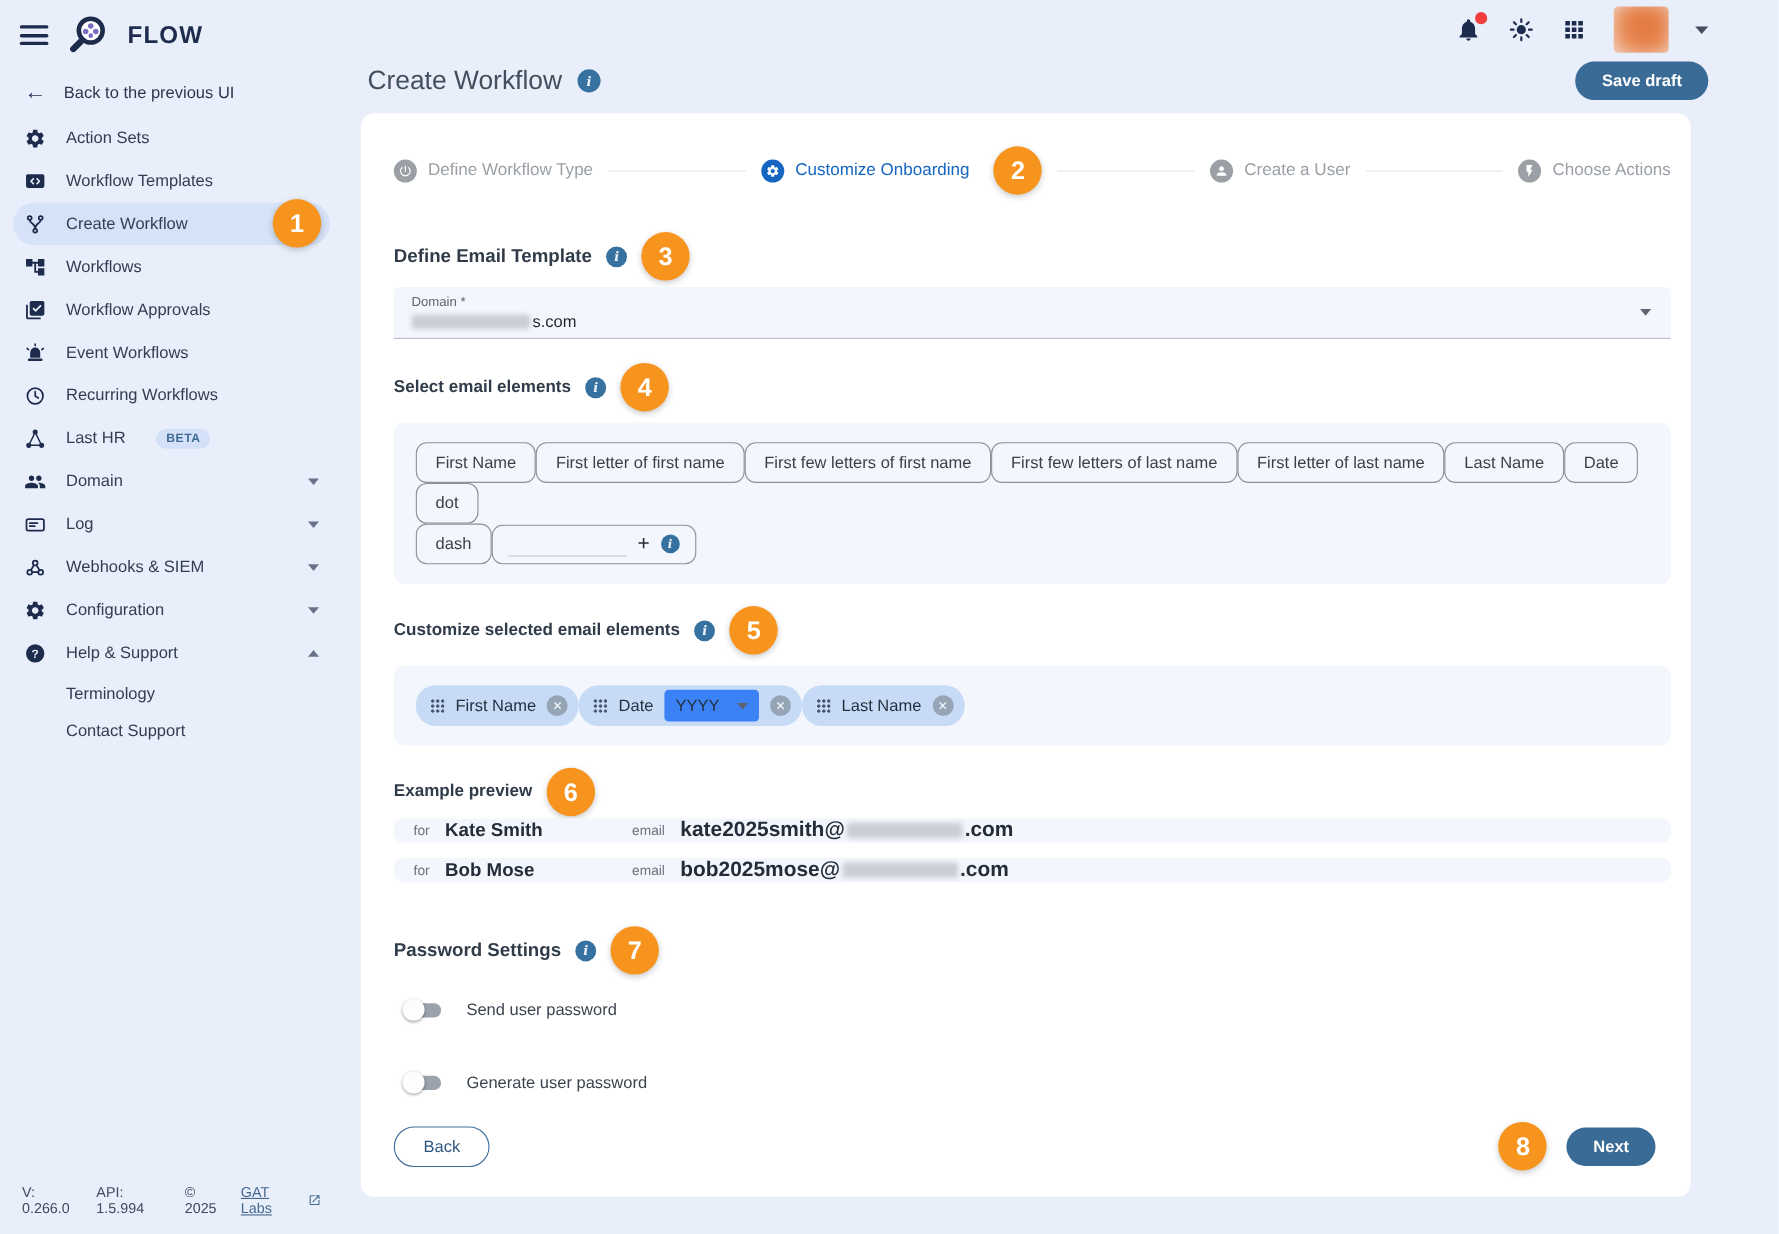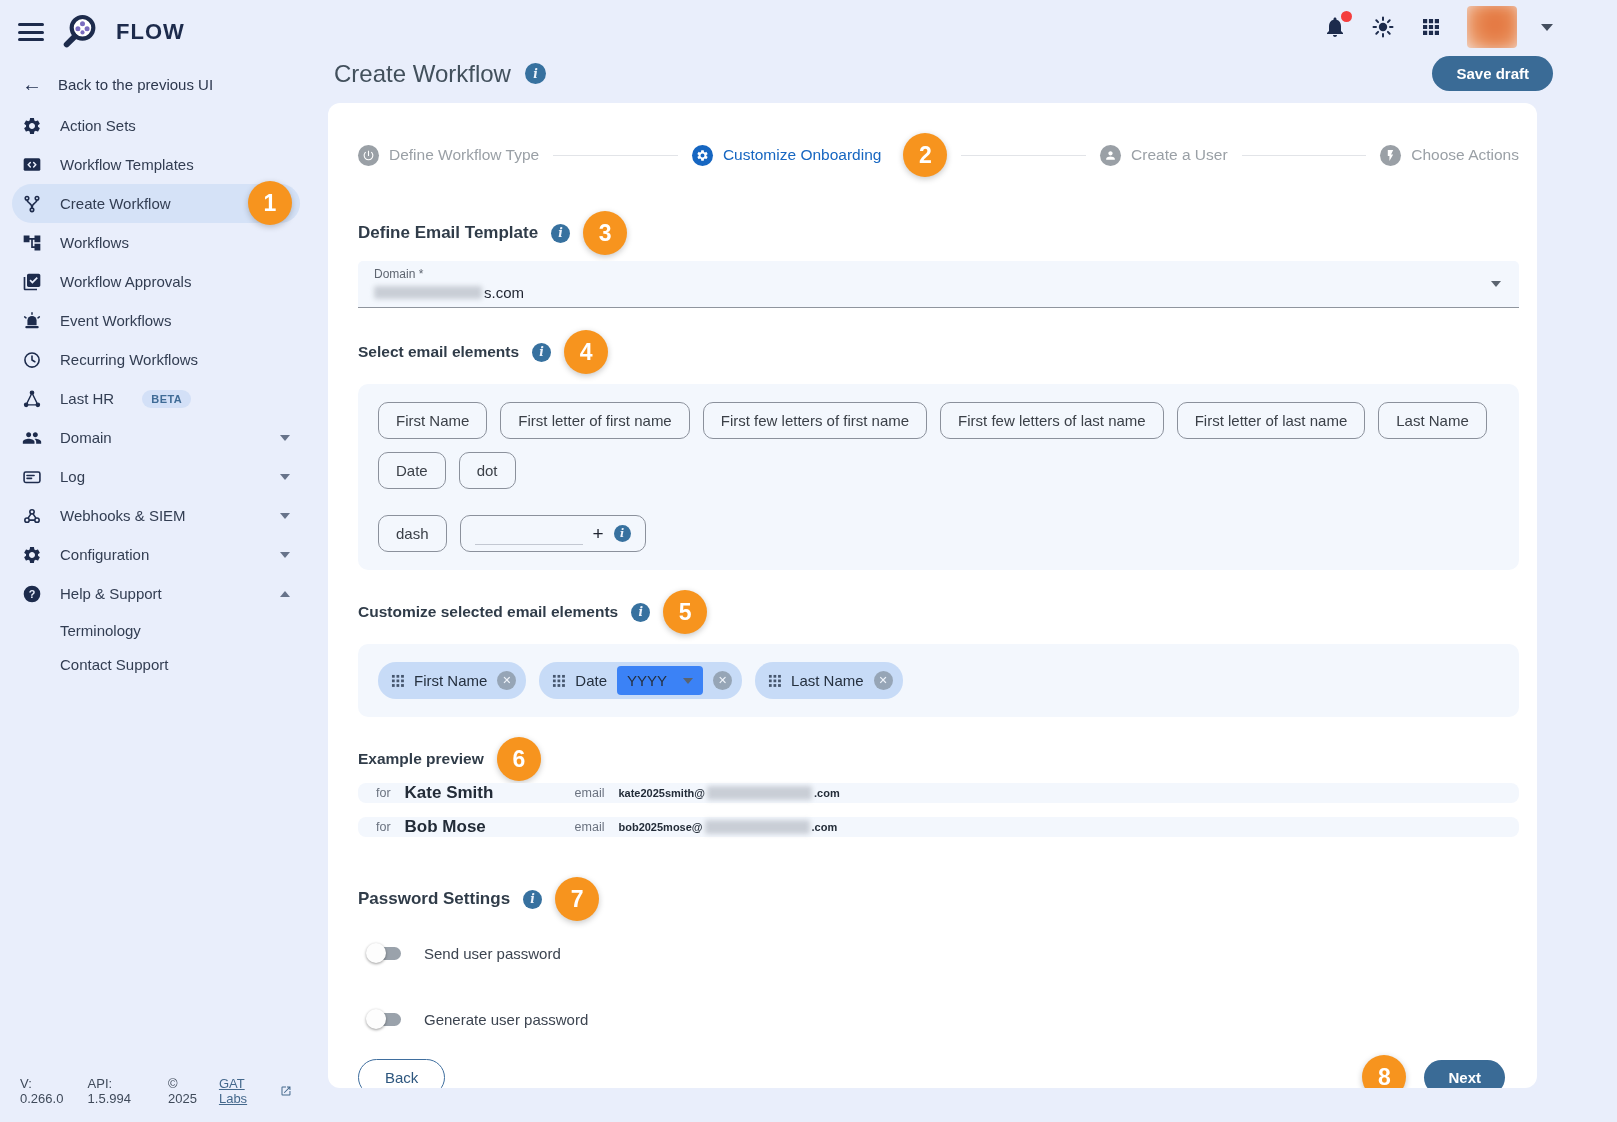--- a/index.html
+++ b/index.html
@@ -90,21 +90,21 @@
     border-radius:5px 5px 0 0; height:47px; padding:6px 16px; margin:4px 0 18px; cursor:pointer; }
   .fld-label { font-size:12px; color:#5f6671; }
   .fld-value { display:flex; align-items:center; gap:2px; font-size:15px; color:#1f2430; margin-top:3px; }
   .redact { display:inline-block; height:13px; background:#c9ced6; border-radius:2px; filter:blur(2.5px); }
   .redact.w110 { width:108px; }
   .redact.w105 { width:105px; height:14px; margin:0 2px; }
   .sel-caret { position:absolute; right:18px; top:20px; border-top-color:#5b6470; margin-left:0; }
 
   
   .panel { background:#f3f7fd; border-radius:10px; padding:18px 20px; margin:8px 0 16px; }
-  .chip-wrap { display:flex; flex-wrap:wrap; gap:13px; }
+  .chip-wrap { display:flex; flex-wrap:wrap; align-items:center; }
   .flex-break { flex-basis:100%; height:0; }
   .chip { background:transparent; border:1.4px solid #8b919c; border-radius:10px; padding:9px 17px;
     font-size:15px; color:#3b4048; cursor:pointer; font-family:"Liberation Sans", sans-serif; }
   .chip.custom { display:flex; align-items:center; gap:10px; padding:6px 14px 6px 14px; cursor:default; }
   .custom-input { width:108px; border:none; border-bottom:1px solid #c3c8d2; background:transparent;
     font-size:15px; padding:2px 0; outline:none; }
   .plus { font-size:19px; color:#1f2430; cursor:pointer; line-height:1; }
 
   .sel-chip { display:flex; align-items:center; gap:10px; background:#c7dbf7; border-radius:18px;
     height:37px; padding:0 10px 0 13px; font-size:15px; color:#25303f; }
@@ -116,21 +116,21 @@
   .mini-select { display:flex; align-items:center; gap:16px; background:#3b82f6; border-radius:4px;
     padding:6px 10px; font-size:15px; color:#25303f; cursor:pointer; }
   .mini-select .chev { border-top-color:#5b6470; margin-left:0; }
 
   
   .prev-row { background:#f3f7fd; border-radius:8px; height:44px; display:flex; align-items:center;
     padding:0 18px; margin-bottom:14px; }
   .mini-label { font-size:12.5px; color:#6b7380; }
   .prev-name { margin-left:14px; width:128px; font-size:17px; font-weight:700; color:#232c38; }
   .prev-email-label { margin-left:42px; }
-  .prev-email { margin-left:14px; display:flex; align-items:center; font-size:11px; font-weight:700; color:#232c38; }
+  .prev-email { margin-left:14px; display:flex; align-items:center; font-size:19px; font-weight:700; color:#232c38; }
 
   
   .toggle-row { display:flex; align-items:center; gap:22px; margin:20px 0 26px 8px; }
   .switch { position:relative; width:36px; height:20px; flex:none; cursor:pointer; }
   .switch .track { position:absolute; left:3px; top:4px; width:32px; height:13px; border-radius:7px; background:#9aa2ab; }
   .switch .knob { position:absolute; left:0; top:0; width:20px; height:20px; border-radius:50%;
     background:#fdfdfd; box-shadow:0 1px 3px rgba(0,0,0,.4); }
   .tg-label { font-size:15px; color:#3c4450; }
 
   

